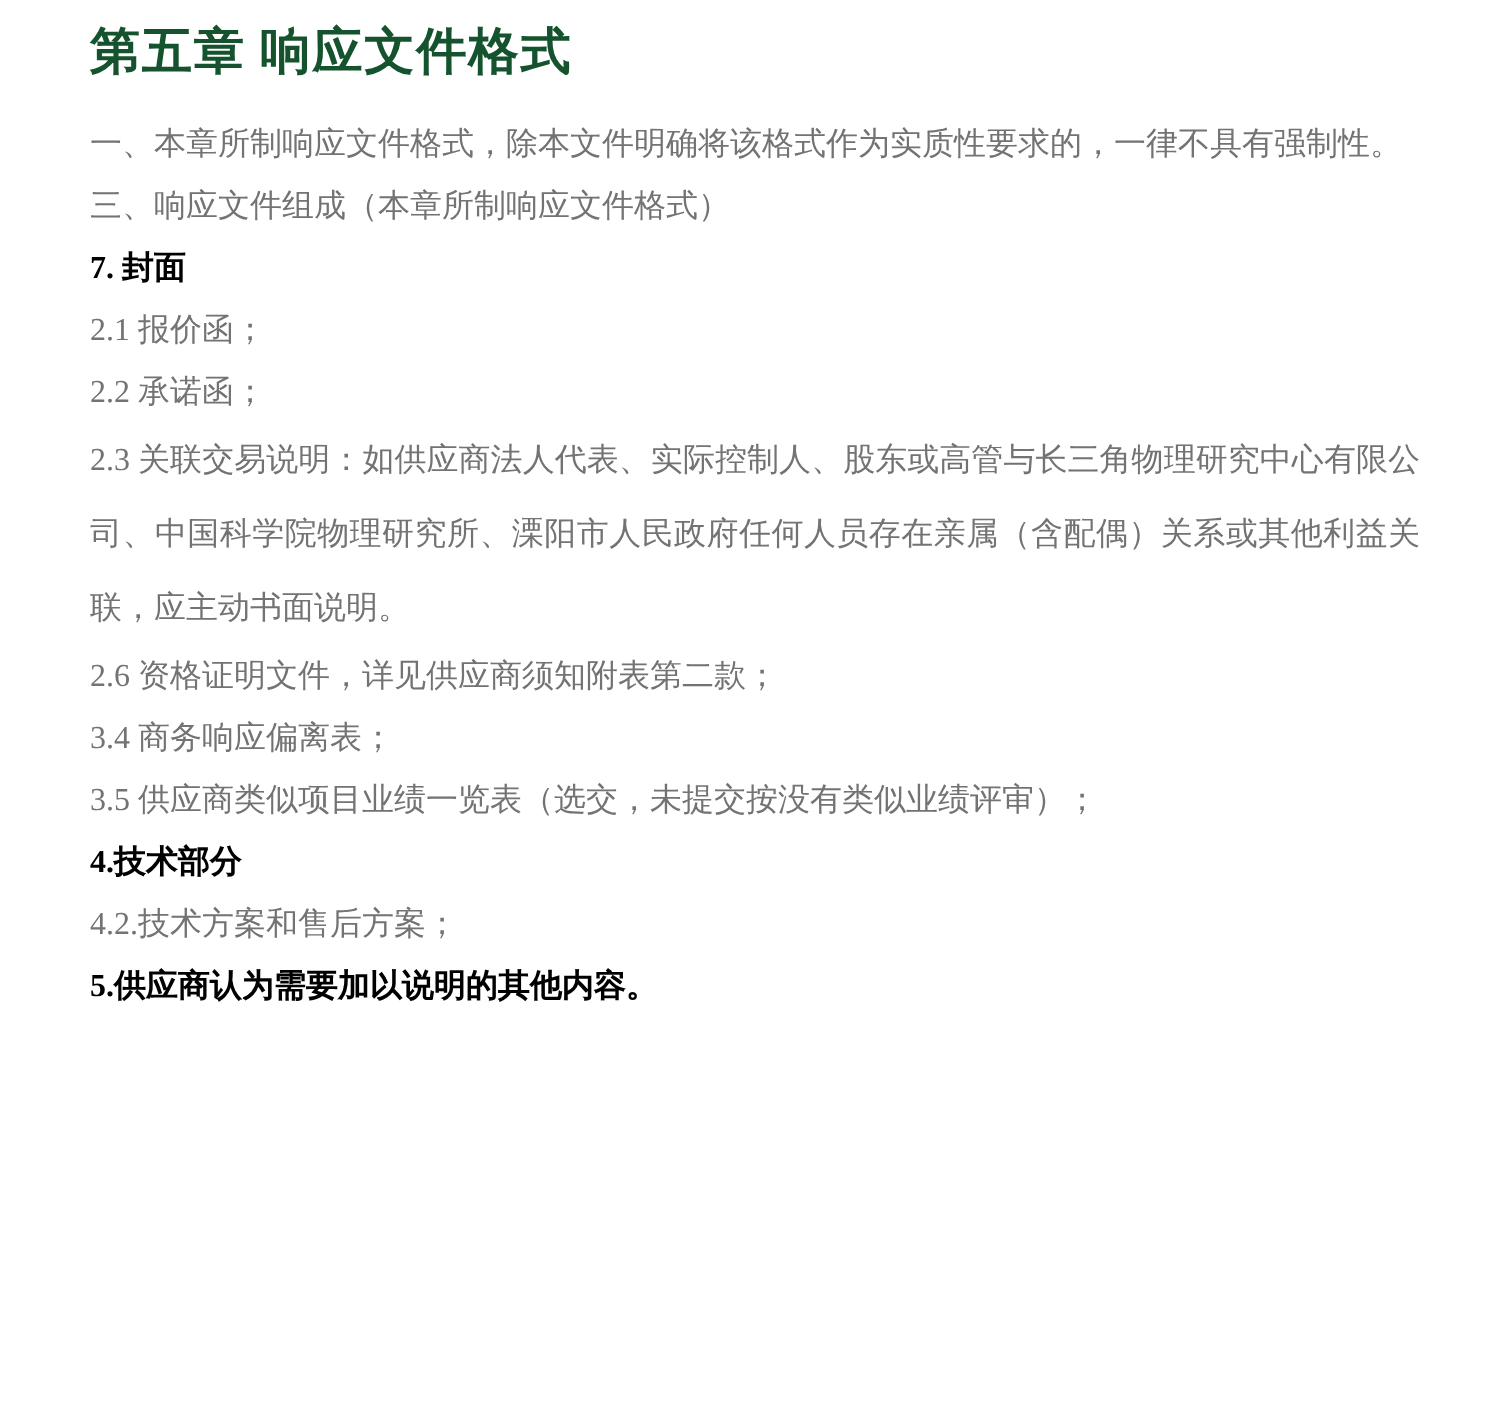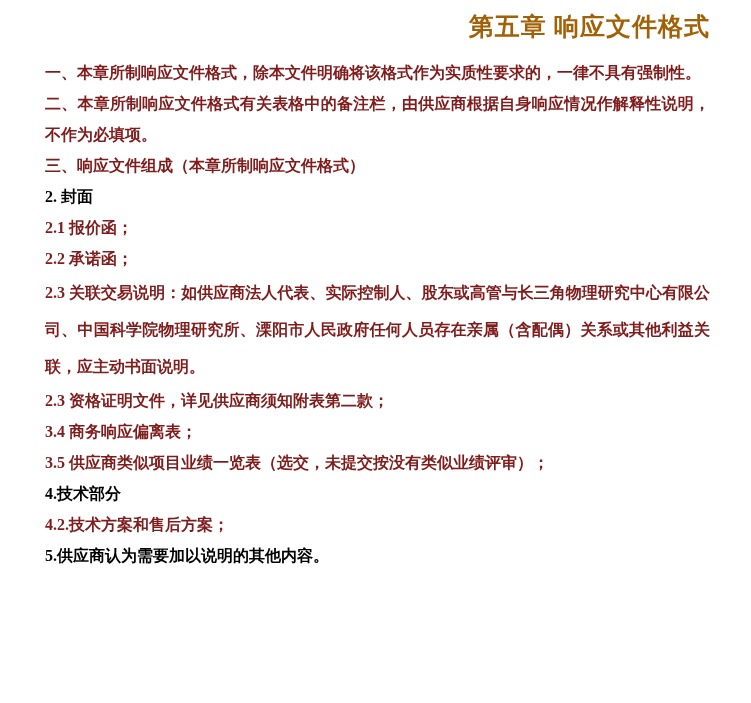--- a/index.html
+++ b/index.html
@@ -14,60 +14,58 @@
     box-sizing: border-box;
     width: 751px;
     height: 703px;
     padding: 8px 41px 0 45px;
     font-family: "Liberation Serif", "DejaVu Serif", serif;
     color: #1c1c1c;
   }
   .doc-title {
     font-size: 25px;
     font-weight: bold;
-    text-align: right;
+    text-align: left;
     margin: 0 0 11px 0;
     line-height: 38px;
     letter-spacing: 1px;
-    color: #a16207;
+    color: #14532d;
   }
   .para {
     font-size: 16px;
     line-height: 31px;
     margin: 0;
     text-align: justify;
     text-justify: inter-ideograph;
-    color: #7f1d1d;
-    font-weight: bold;
+    color: #737373;
   }
   .para.bold {
     font-weight: bold;
     color: #000000;
   }
   .para.wide {
     line-height: 37px;
   }
 </style>
 </head>
 <body>
 
 <div class="page">
   <h1 class="doc-title">第五章 响应文件格式</h1>
 
   <p class="para">一、本章所制响应文件格式，除本文件明确将该格式作为实质性要求的，一律不具有强制性。</p>
-  <p class="para">二、本章所制响应文件格式有关表格中的备注栏，由供应商根据自身响应情况作解释性说明，不作为必填项。</p>
   <p class="para">三、响应文件组成（本章所制响应文件格式）</p>
 
-  <p class="para bold">2. 封面</p>
+  <p class="para bold">7. 封面</p>
 
   <p class="para">2.1 报价函；</p>
   <p class="para">2.2 承诺函；</p>
   <p class="para wide">2.3 关联交易说明：如供应商法人代表、实际控制人、股东或高管与长三角物理研究中心有限公司、中国科学院物理研究所、溧阳市人民政府任何人员存在亲属（含配偶）关系或其他利益关联，应主动书面说明。</p>
 
-  <p class="para">2.3 资格证明文件，详见供应商须知附表第二款；</p>
+  <p class="para">2.6 资格证明文件，详见供应商须知附表第二款；</p>
   <p class="para">3.4 商务响应偏离表；</p>
   <p class="para">3.5 供应商类似项目业绩一览表（选交，未提交按没有类似业绩评审）；</p>
 
   <p class="para bold">4.技术部分</p>
   <p class="para">4.2.技术方案和售后方案；</p>
 
   <p class="para bold">5.供应商认为需要加以说明的其他内容。</p>
 </div>
 
 </body></html>

